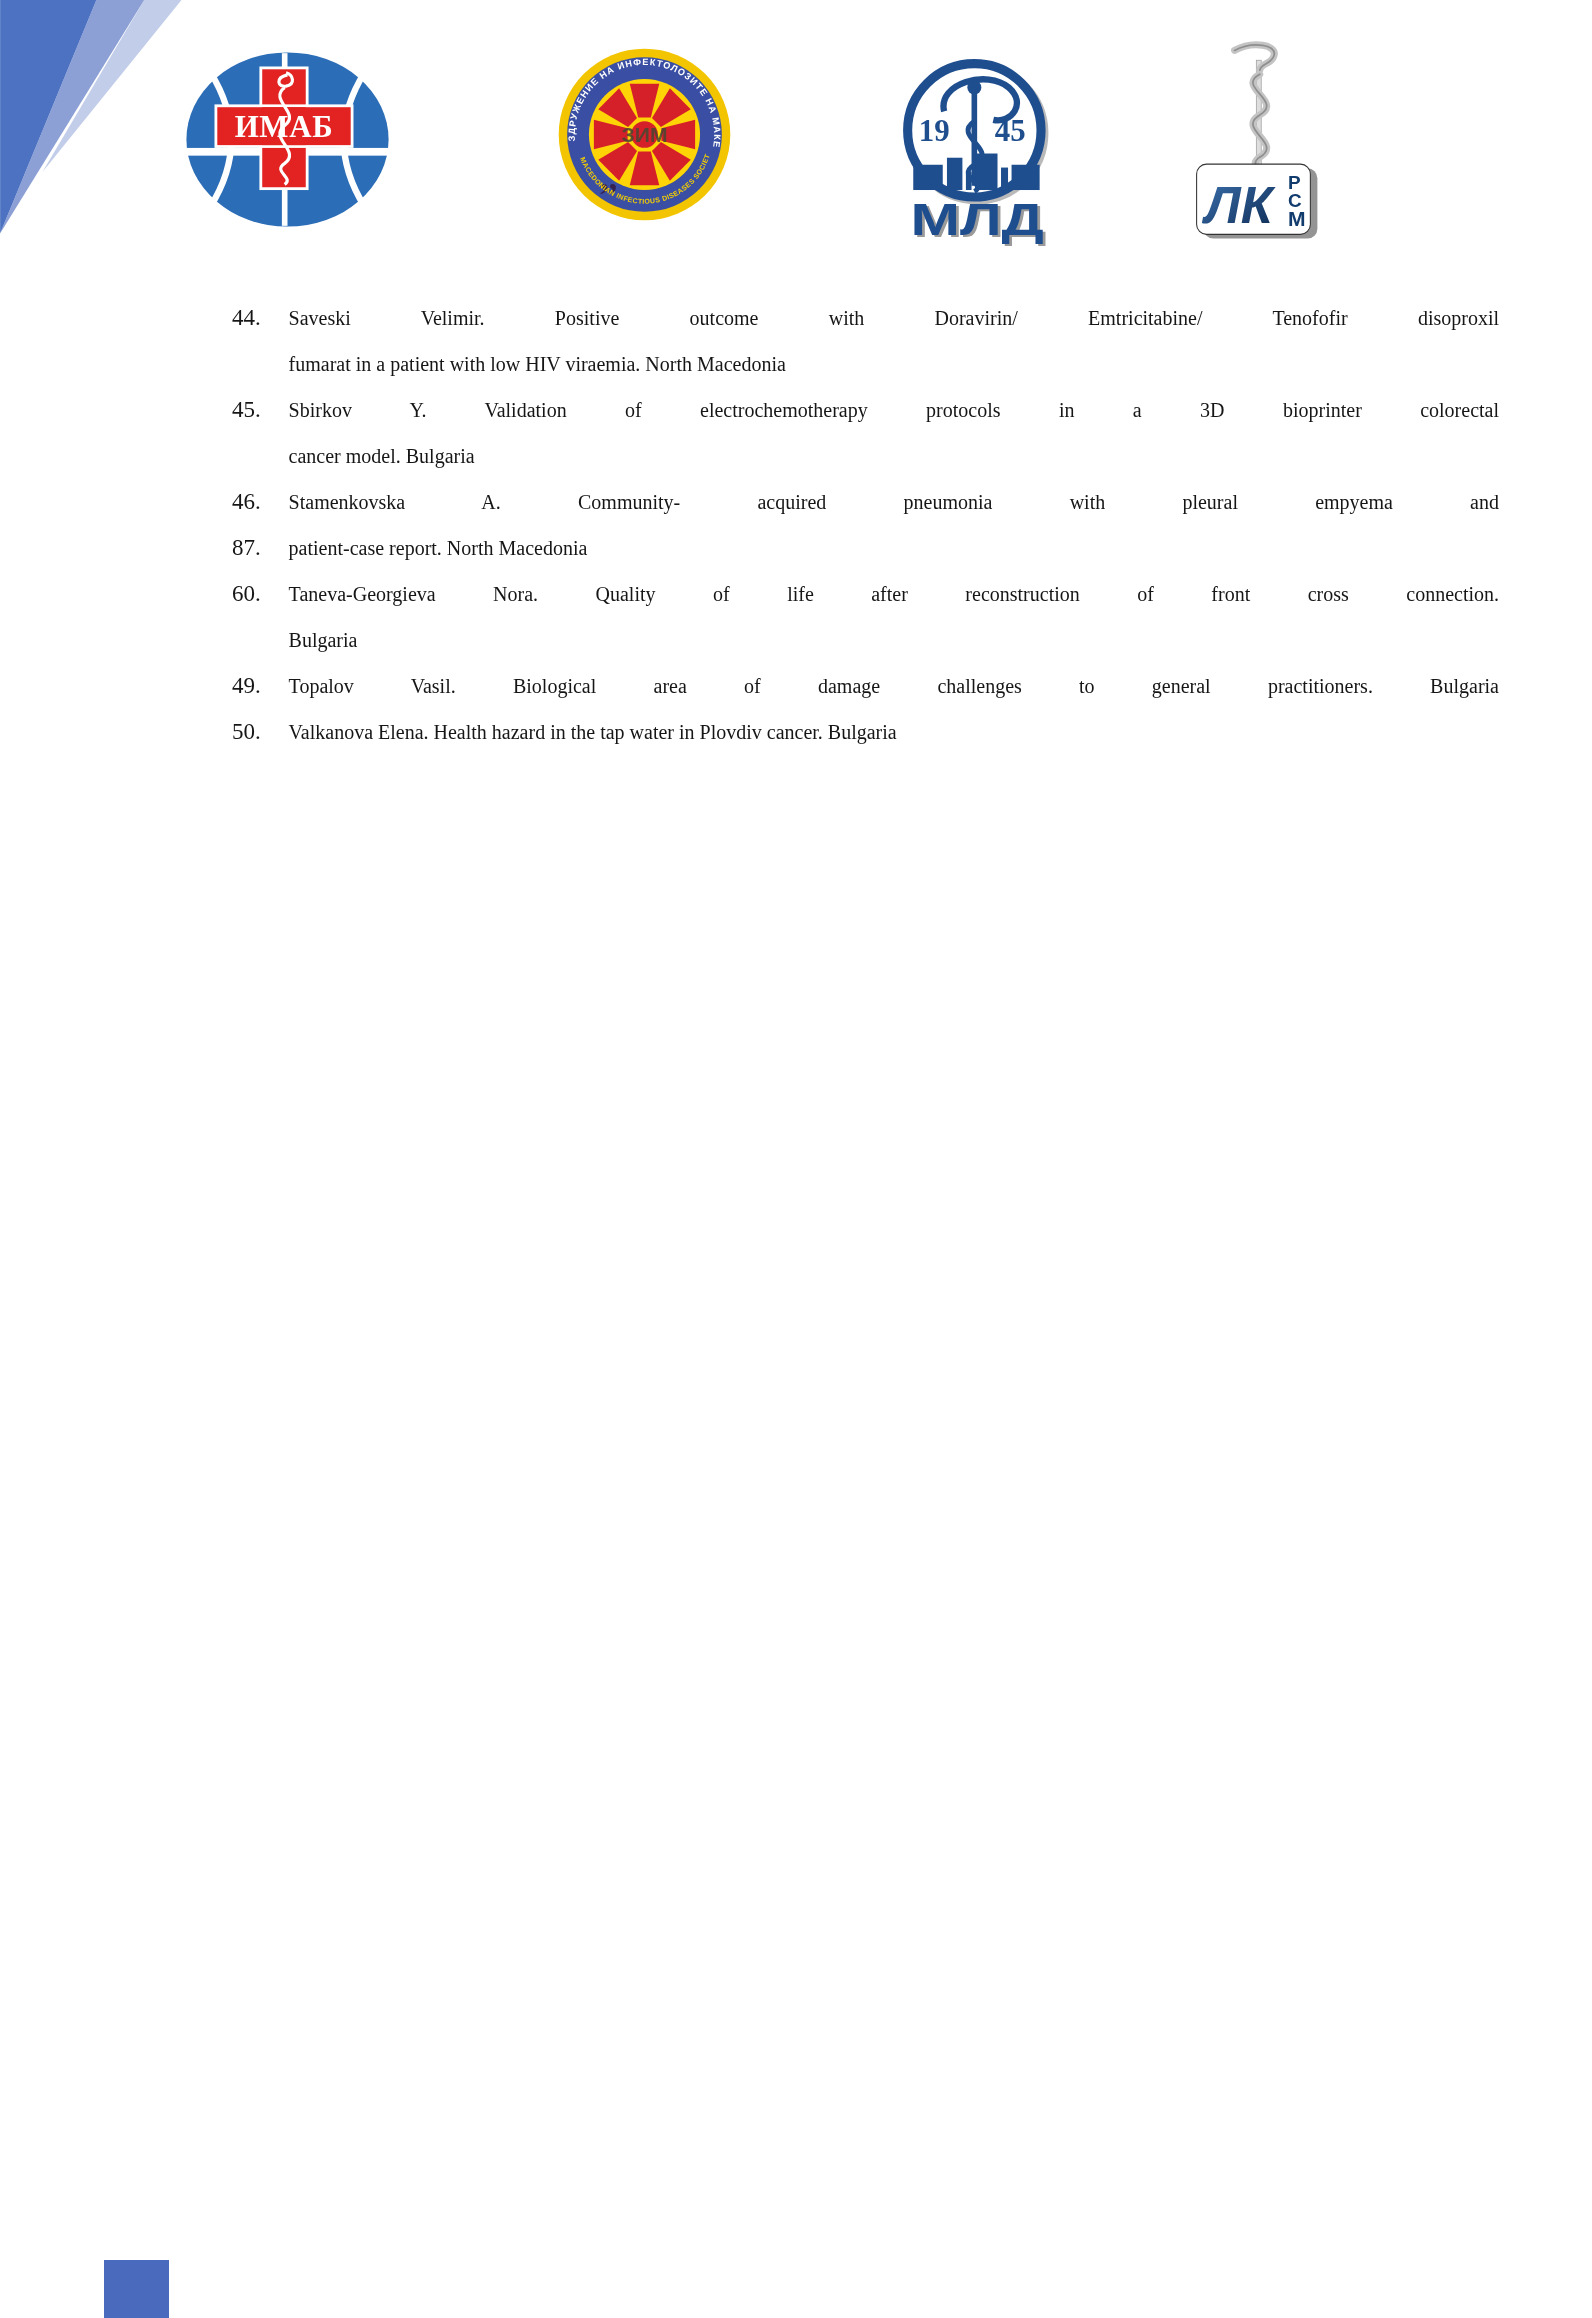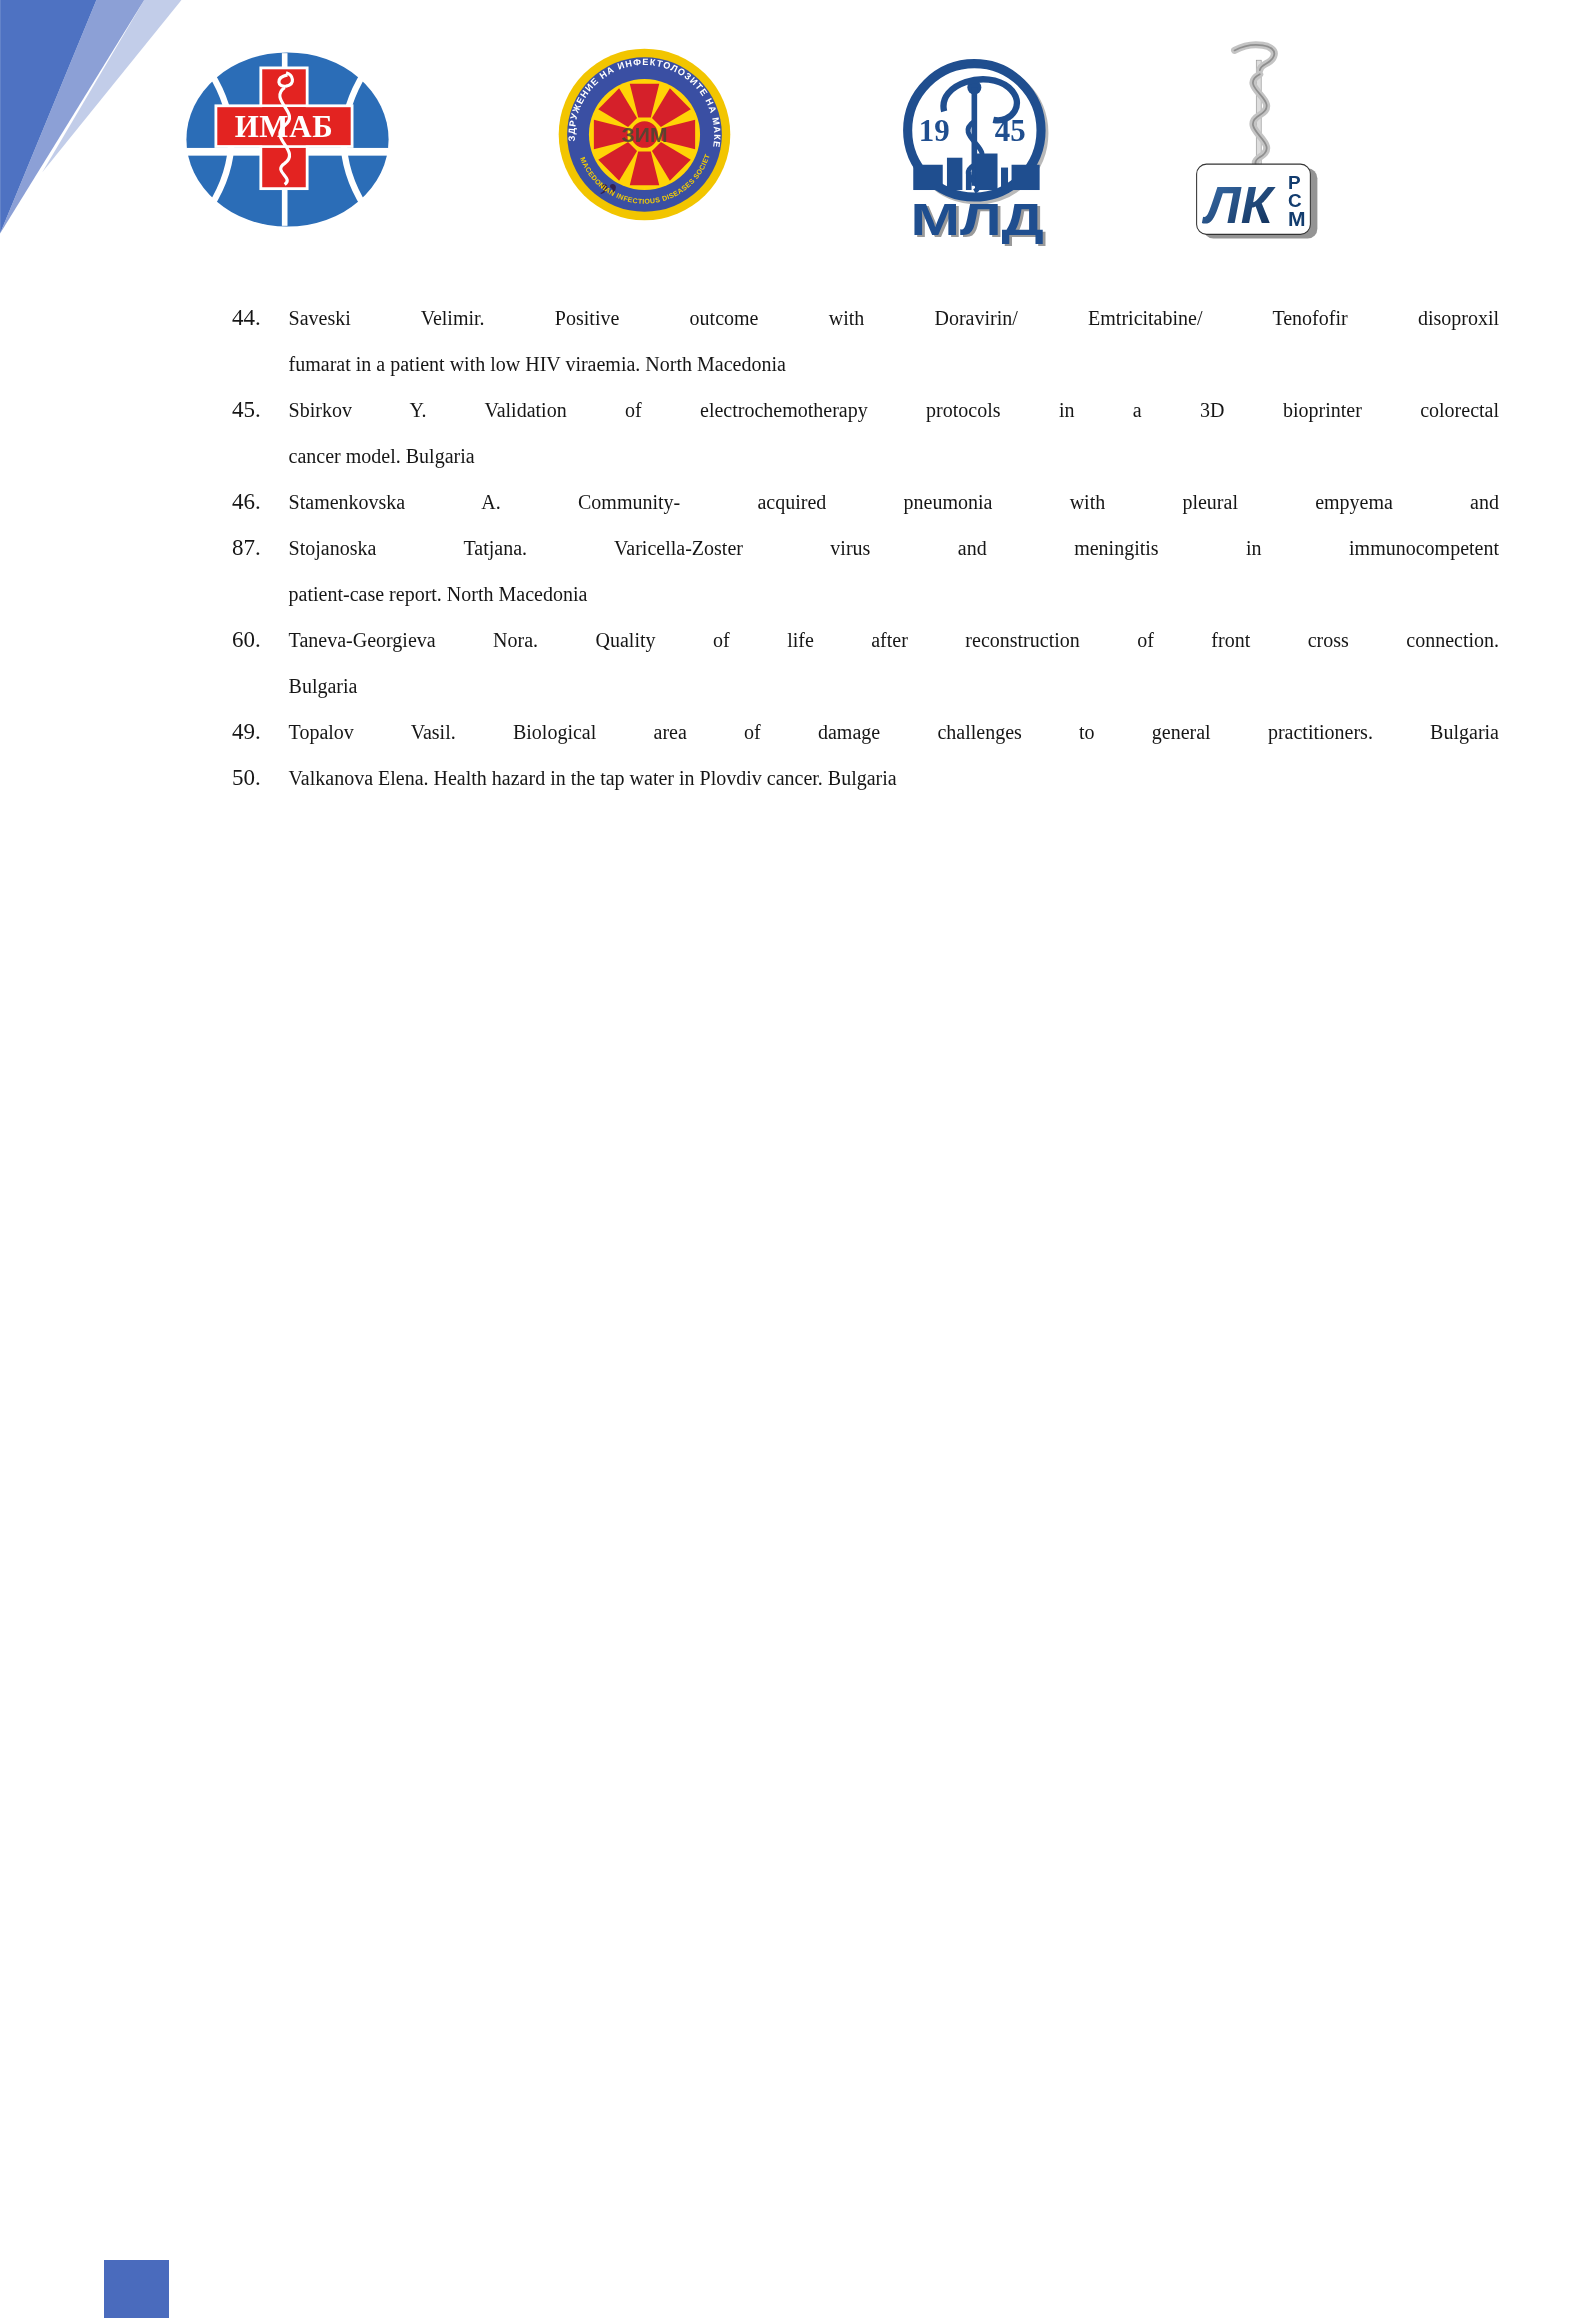--- a/index.html
+++ b/index.html
@@ -149,21 +149,20 @@
   <div class="item">
     <span class="num">46.</span>
     <span class="itext">
       <span class="line jfull">Stamenkovska A. Community- acquired pneumonia with pleural empyema and</span>
     </span>
   </div>
 
   <div class="item">
     <span class="num">87.</span>
     <span class="itext">
-      <span class="line jfull">Stojanoska Tatjana. Varicella-Zoster virus and meningitis in immunocompetent</span>
       <span class="line">patient-case report. North Macedonia</span>
     </span>
   </div>
 
   <div class="item">
     <span class="num">60.</span>
     <span class="itext">
       <span class="line jfull">Taneva-Georgieva Nora. Quality of life after reconstruction of front cross connection.</span>
       <span class="line">Bulgaria</span>
     </span>

